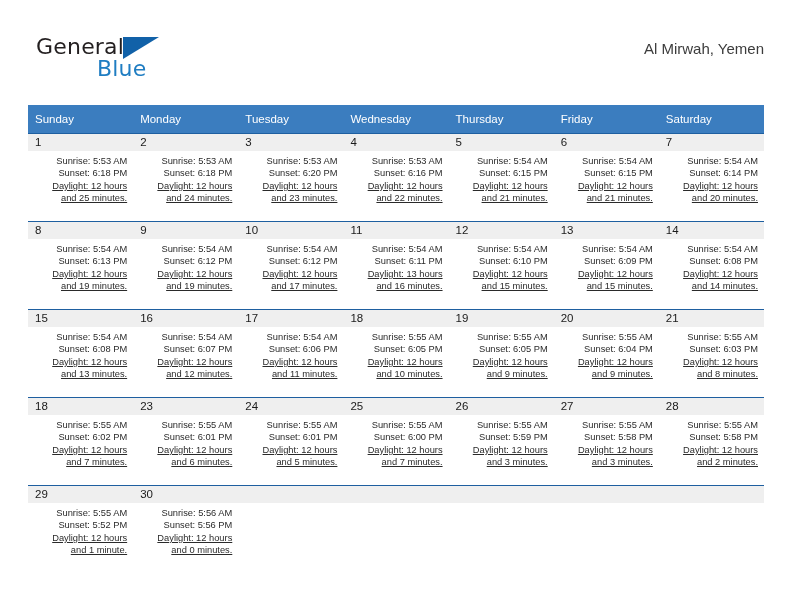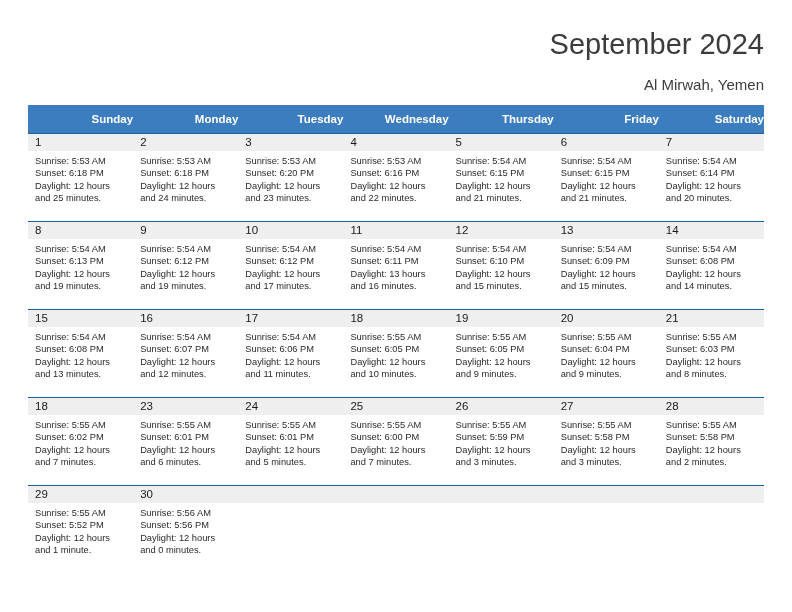--- a/index.html
+++ b/index.html
@@ -92,22 +92,22 @@
     left: 28px;
     top: 105px;
     width: 736px;
     border-collapse: collapse;
     table-layout: fixed;
   }
   .calendar th {
     background: #3b7dbf;
     color: #ffffff;
     font-size: 11.5px;
-    font-weight: bold;
-    text-align: right;
+    font-weight: normal;
+    text-align: left;
     padding: 5px 0 5px 7px;
     height: 18px;
     border: none;
   }
   .calendar td {
     vertical-align: top;
     padding: 0;
     border: none;
     width: 105.14px;
     height: 88px;
@@ -129,38 +129,44 @@
     font-size: 11.5px;
     color: #1a1a1a;
     padding-left: 7px;
     box-sizing: border-box;
   }
   .detail {
     padding: 4px 6px 0 7px;
     font-size: 9.3px;
     line-height: 12.4px;
     color: #2a2a2a;
+    text-align: right;
   }
   .detail div {
     white-space: nowrap;
   }
   .detail .daylight {
     white-space: normal;
+    text-decoration: underline;
   }
 </style>
 </head>
 <body>
 
 <div class="page">
 
   <div class="header">
 
+    <div class="logo">
+      <span class="logo-general">General</span>
+      <span class="logo-tri"></span>
+      <span class="logo-blue">Blue</span>
+    </div>
 
     <div class="title-block">
-      <div class="month-title">September 2024</div>
       <div class="location">Al Mirwah, Yemen</div>
     </div>
 
   </div>
 
   <table class="calendar">
     <thead>
       <tr id="weekday-row">
           <th>Sunday</th>
           <th>Monday</th>

